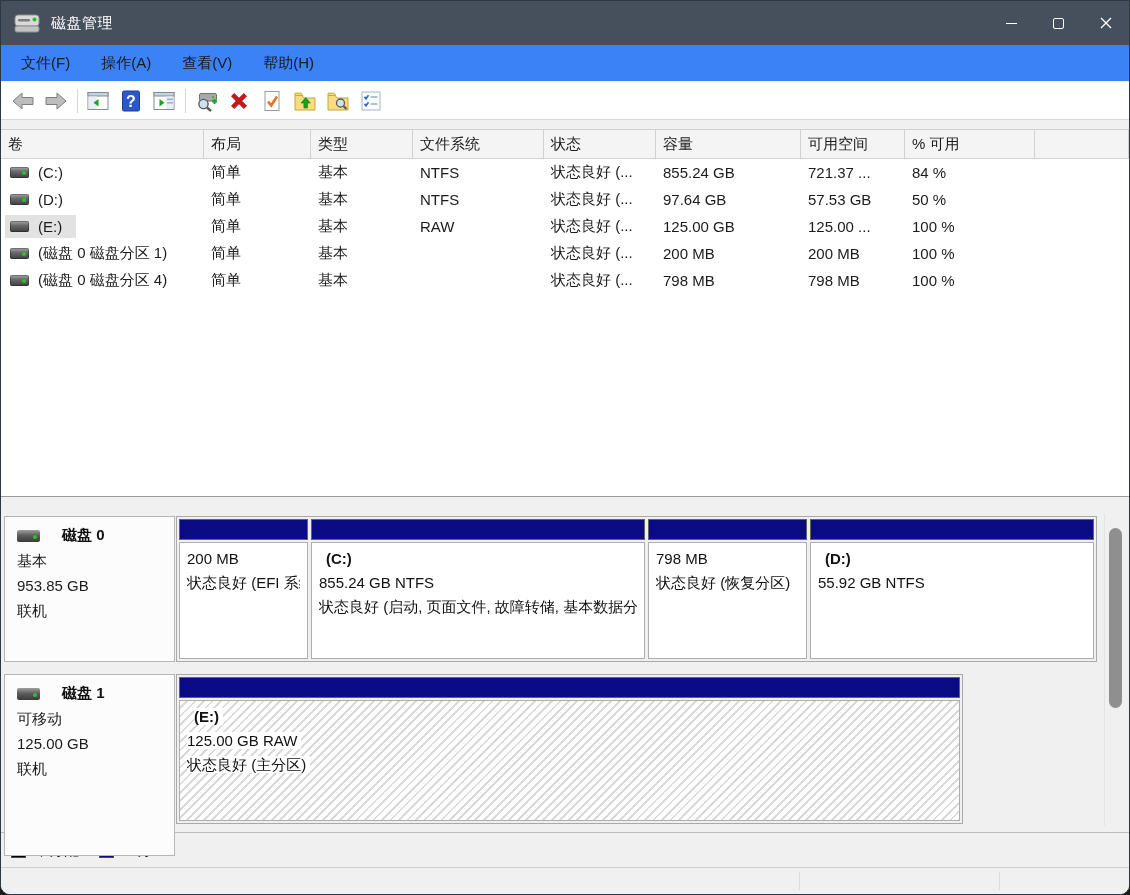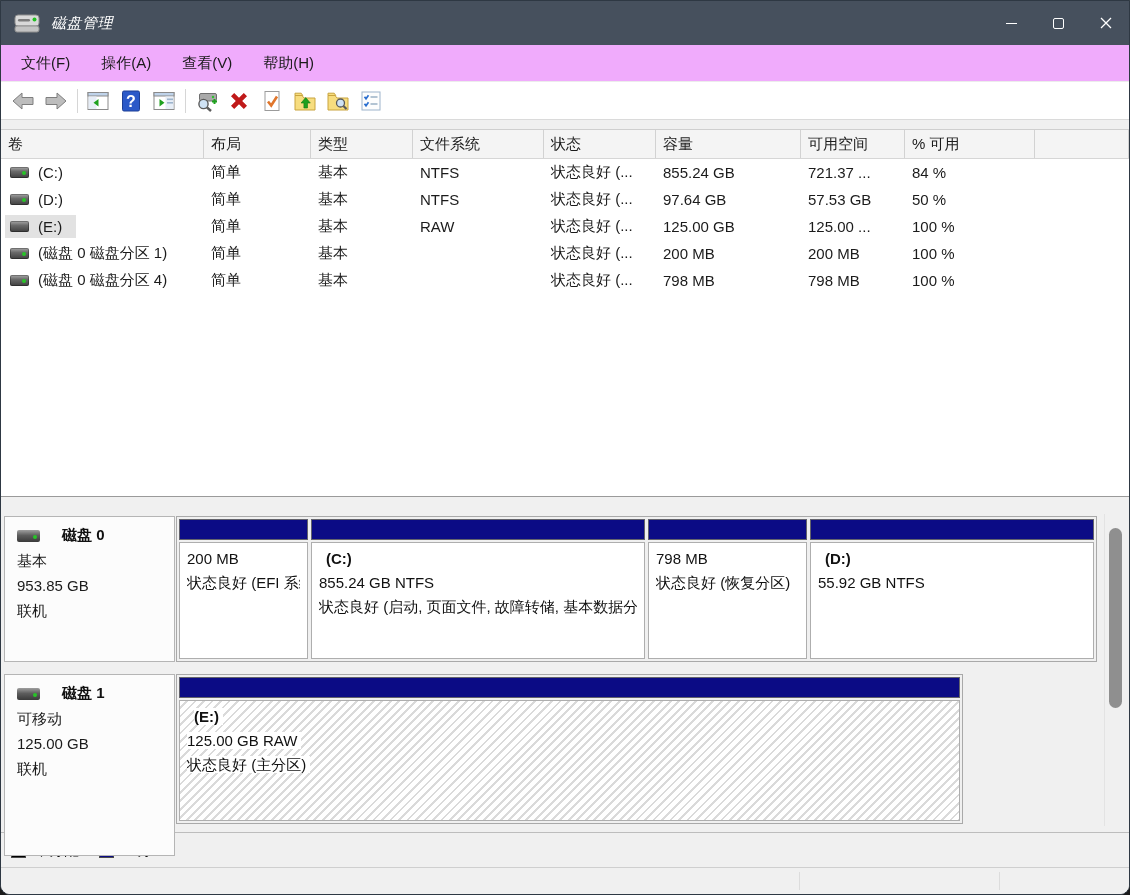--- a/index.html
+++ b/index.html
@@ -1,29 +1,29 @@
 <!DOCTYPE html>
 <html><head>
 <meta charset="utf-8">
 <style>
   * { margin:0; padding:0; box-sizing:border-box; }
   html,body { width:1130px; height:895px; background:#1b1b1b; font-family:"Liberation Sans","DejaVu Sans",sans-serif; }
   .window { width:1130px; height:895px; border:1px solid #2e3843; border-radius:0 0 10px 10px; overflow:hidden; display:flex; flex-direction:column; background:#f0f0f0; }
 
   
-  .titlebar { height:44px; background:#46505d; display:flex; align-items:center; padding-left:13px; color:#fff; flex:none;font-style:italic; }
+  .titlebar { height:44px; background:#46505d; display:flex; align-items:center; padding-left:13px; color:#fff; flex:none; }
   .app-icon { width:26px; height:21px; margin-right:11px; flex:none; }
   .title-text { font-size:15px; letter-spacing:.5px; }
   .win-controls { margin-left:auto; display:flex; height:100%; }
   .ctl { width:47px; height:100%; display:flex; align-items:center; justify-content:center; cursor:default; }
   .glyph-min { width:11px; border-top:1px solid #fff; }
   .glyph-max { width:11px; height:11px; border:1px solid #fff; border-radius:2px; }
 
   
-  .menubar { height:37px; background:#f0abfc; display:flex; align-items:center; padding-left:18px; border-bottom:1px solid #ececec; flex:none; }
+  .menubar { height:37px; background:#3b82f6; display:flex; align-items:center; padding-left:18px; border-bottom:1px solid #ececec; flex:none; }
   .menu-item { font-size:15px; color:#1b1b1b; margin-right:27px; padding:4px 2px; }
 
   
   .toolbar { height:38px; background:#fff; border-bottom:1px solid #dadada; display:flex; align-items:center; padding-left:8px; flex:none; }
   .tb-icon { width:27px; height:27px; display:flex; align-items:center; justify-content:center; margin-right:6px; }
   .tb-sep { width:1px; height:24px; background:#d6d6d6; margin:0 6px 0 2px; }
 
   .spacer-strip { height:9px; background:#f0f0f0; flex:none; }
 
   

